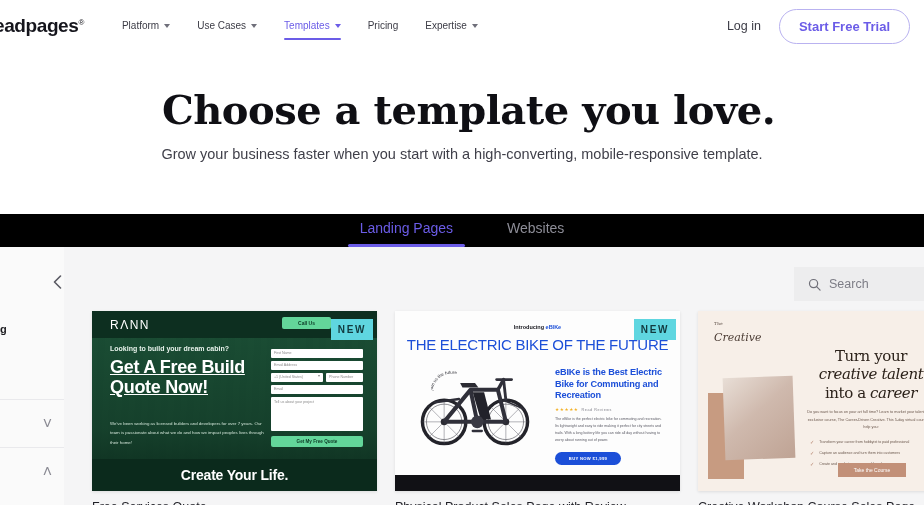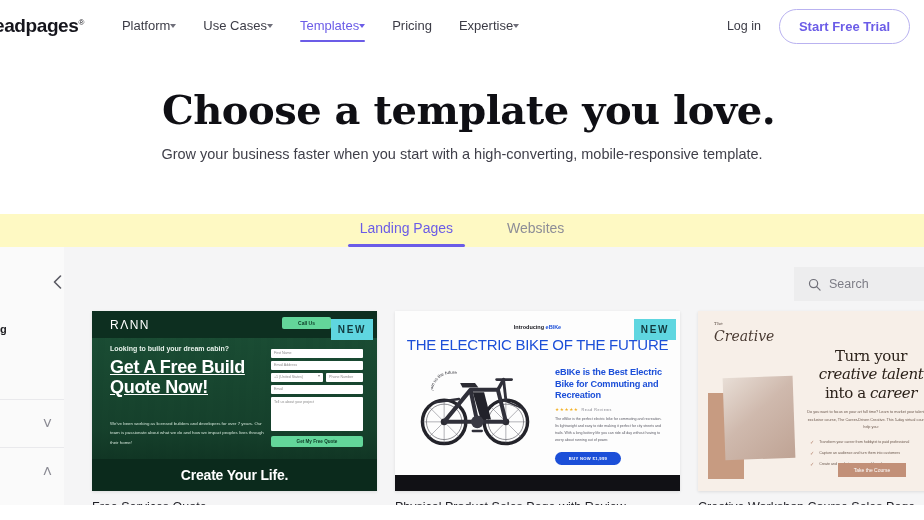--- a/index.html
+++ b/index.html
@@ -17,22 +17,22 @@
     display:flex; align-items:center;
     background:#ffffff; position:relative; z-index:40;
   }
   .logo {
     font-size:19px; font-weight:700; letter-spacing:-0.4px;
     color:#15151c; margin-left:-6px; padding-left:0; white-space:nowrap;
   }
   .logo sup { font-size:8px; vertical-align:super; font-weight:400; }
   .nav { display:flex; align-items:center; margin-left:38px; gap:27px; }
   .nav-item {
-    display:flex; align-items:center; 
-    font-size:13px; color:#3c3c46; white-space:nowrap;
+    display:flex; align-items:center; gap:5px;
+    font-size:10px; color:#3c3c46; white-space:nowrap;
     position:relative; padding:4px 0 5px 0; cursor:pointer;
   }
   .nav-item.active { color:#6b5ce7; }
   .nav-item.active::after {
     content:""; position:absolute; left:0; right:0; bottom:-4px;
     height:2px; background:#6b5ce7; border-radius:2px;
   }
   .caret {
     width:0; height:0;
     border-left:3.5px solid transparent; border-right:3.5px solid transparent;
@@ -57,21 +57,21 @@
     font-size:40px; font-weight:700; letter-spacing:-0.5px;
     color:#0f0f14; line-height:1.1;padding-left:13px;
   }
   .hero p {
     margin-top:14px; font-size:14.5px; color:#3f3f49; font-weight:400;
   }
 
   
   .tabs {
     margin-top:52px; display:flex; justify-content:center; gap:30px;
-    background:#fef9c3; padding-bottom:0;
+    background:#000000; padding-bottom:0;
   }
   .tab {
     font-size:14px; padding:6px 12px 11px 12px; color:#8d8d97;
     position:relative; cursor:pointer;
   }
   .tab.active { color:#6b5ce7; font-weight:400; }
   .tab.active::after {
     content:""; position:absolute; left:0; right:0; bottom:0;
     height:3px; background:#6b5ce7; border-radius:2px;
   }
@@ -240,21 +240,21 @@
     position:absolute; left:0; right:0; bottom:0; height:16px; background:#111115;
   }
 
   
   .t3 { background:#f7efe8; }
   .t3-logo {
     position:absolute; left:16px; top:10px;
     font-family:"DejaVu Serif", serif; color:#4a3b33;
   }
   .t3-logo .small { font-size:4px; display:block; letter-spacing:0.5px; }
-  .t3-logo .big { font-size:14px; font-style:italic; }
+  .t3-logo .big { font-size:11px; font-style:italic; }
   .t3-h {
     position:absolute; left:108px; top:36px; width:130px; text-align:center;
     font-family:"DejaVu Serif", serif; color:#2b2119;
     font-size:15px; line-height:1.22; letter-spacing:-0.4px;
   }
   .t3-h em { font-style:italic; }
   .t3-p {
     position:absolute; left:106px; top:98px; width:134px; text-align:center;
     font-size:3.8px; line-height:2.0; color:#6b584d;
   }

